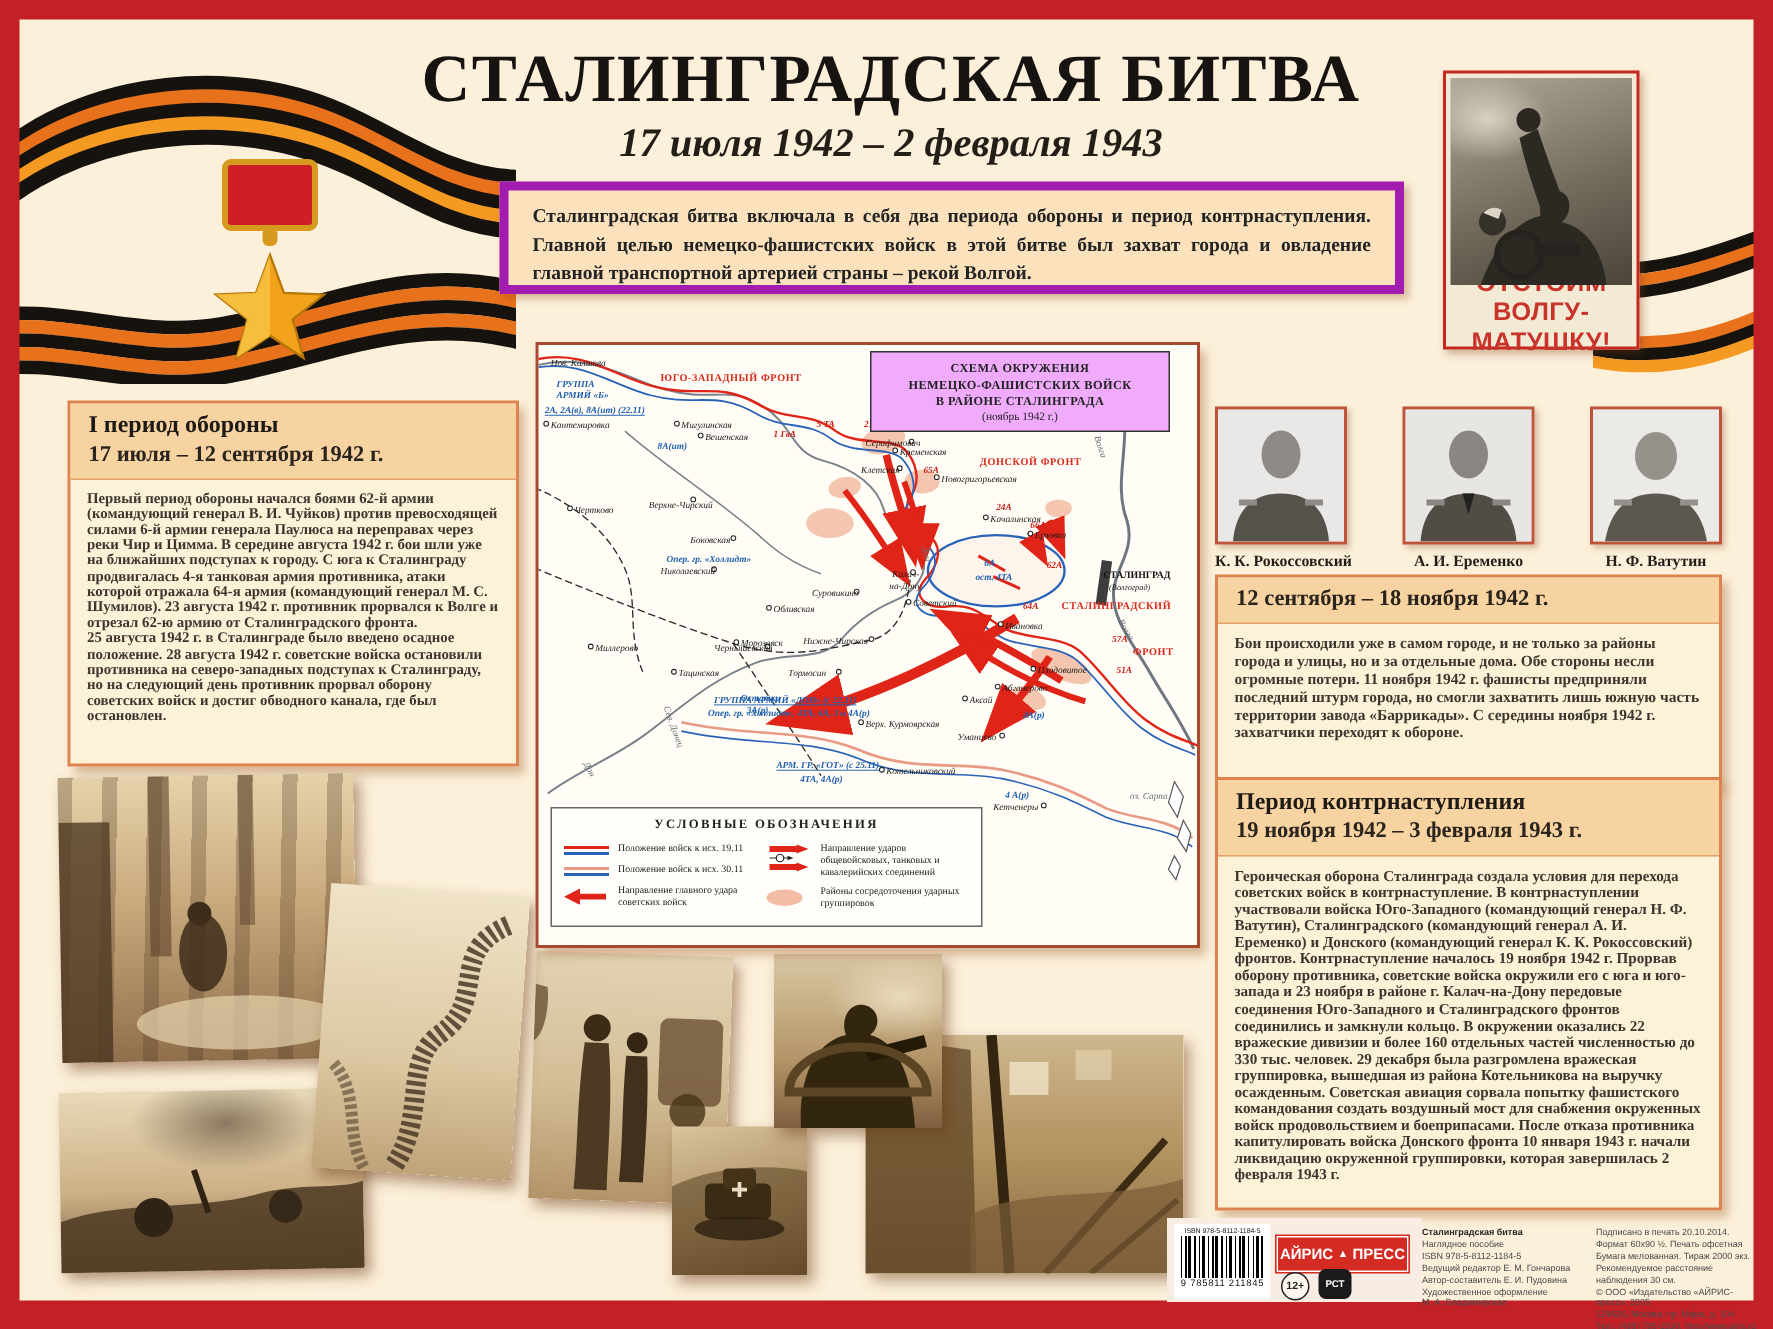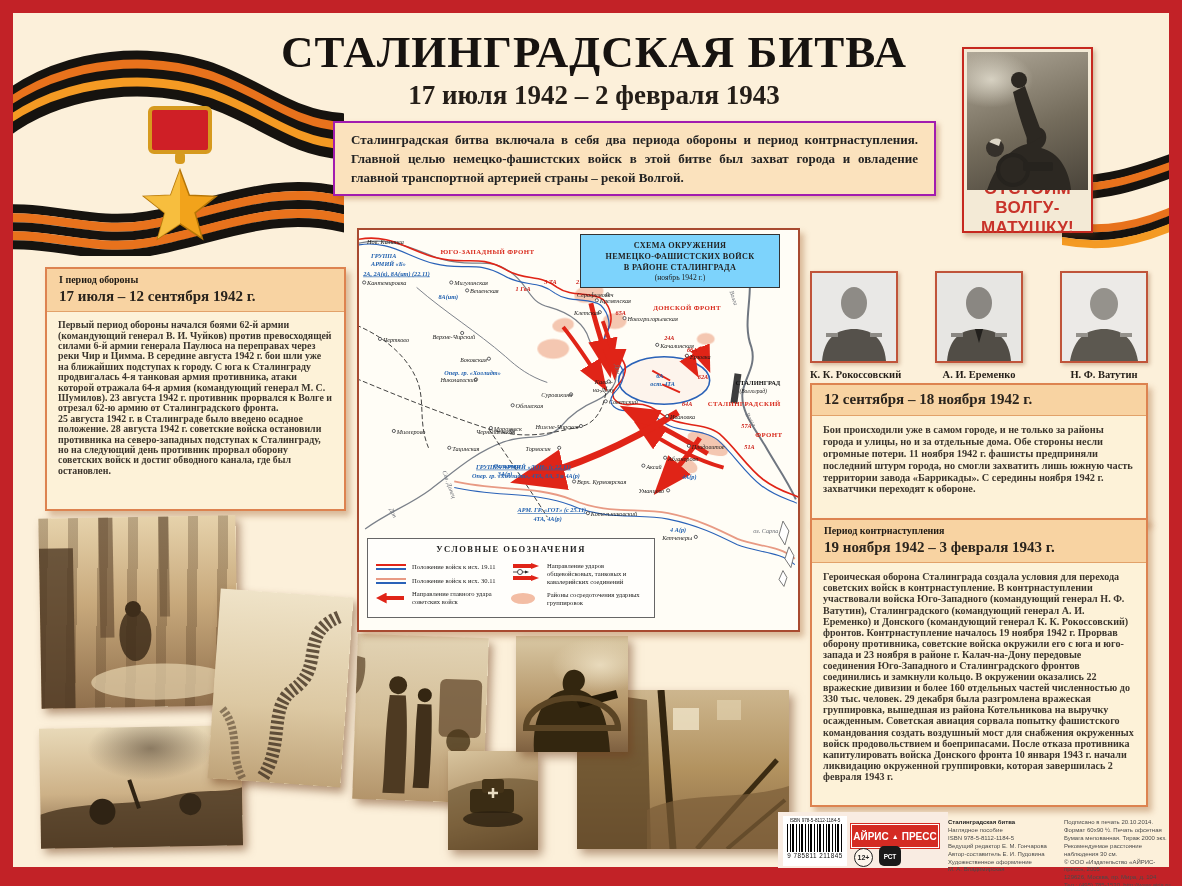--- a/index.html
+++ b/index.html
@@ -5,44 +5,44 @@
   html,body{margin:0;padding:0;background:#7d7d7d;}
   #page{position:relative;width:1182px;height:886px;margin:0 auto;background:#fcf0da;overflow:hidden;
         font-family:"Liberation Serif","DejaVu Serif",serif;}
   #frame{position:absolute;inset:0;border:13px solid #c22227;pointer-events:none;z-index:40;}
   #bottomband{position:absolute;left:0;right:0;bottom:0;height:19px;background:#c22227;z-index:41;}
 
   
   #title{position:absolute;left:248px;top:26px;width:692px;text-align:center;
          font-size:45px;font-weight:bold;color:#171310;letter-spacing:1px;z-index:5;}
   #subtitle{position:absolute;left:248px;top:80px;width:692px;text-align:center;
-         font-size:27px;font-weight:bold;color:#241e18;z-index:5;}
+         font-size:27px;font-weight:bold;font-style:italic;color:#241e18;z-index:5;}
   #intro{position:absolute;left:333px;top:121px;width:603px;height:75px;box-sizing:border-box;
-         background:#fbe2bd;border:2px solid #a21caf;box-shadow:3px 3px 5px rgba(150,80,30,.35);
+         background:#fbe2bd;border:6px solid #a21caf;box-shadow:3px 3px 5px rgba(150,80,30,.35);
          padding:8px 16px;font-size:13px;font-weight:bold;line-height:1.45;color:#232323;
          text-align:justify;z-index:4;}
 
   
   #ribbonTL{position:absolute;left:-8px;top:36px;z-index:3;}
   #ribbonTR{position:absolute;left:1062px;top:140px;z-index:2;}
   #posterTR{position:absolute;left:962px;top:47px;width:131px;height:186px;box-sizing:border-box;
             border:2px solid #c6281f;background:#f3ead6;padding:3px;z-index:6;
             box-shadow:2px 3px 5px rgba(120,60,20,.35);}
   #posterTR .pimg{position:relative;width:100%;height:138px;background:
         radial-gradient(60px 40px at 20% 20%,rgba(230,225,210,.8),rgba(0,0,0,0) 70%),
         linear-gradient(160deg,#b0a898 0%,#746c5c 55%,#4a443a 100%);overflow:hidden;}
   #posterTR .ptxt{height:36px;display:flex;flex-direction:column;justify-content:center;align-items:center;
         font-family:"Liberation Sans","DejaVu Sans",sans-serif;font-weight:bold;color:#c8332a;
         font-size:17px;line-height:1.15;letter-spacing:.3px;text-align:center;}
 
   
   .secbox{position:absolute;box-sizing:border-box;background:#fdf2d8;border:2px solid #dd8350;
           box-shadow:4px 5px 6px rgba(150,80,30,.35);overflow:hidden;}
   .sechead{background:#f8d3a2;border-bottom:1px solid #e2a269;padding:5px 12px 6px;}
-  .sechead .st{font-size:10px;font-weight:bold;color:#1e1a15;line-height:1.25;}
+  .sechead .st{font-size:16px;font-weight:bold;color:#1e1a15;line-height:1.25;}
   .sechead .sd{font-size:15px;font-weight:bold;color:#2a241d;line-height:1.25;}
   .secbody{padding:8px 11px;color:#3c362e;font-weight:bold;text-align:left;}
   #box1{left:45px;top:267px;width:301px;height:244px;}
   #box1 .secbody{font-size:9.9px;line-height:1.05;}
   #box1 p{margin:0;}
   #box2{left:810px;top:383px;width:338px;height:140px;}
   #box2 .secbody{font-size:10.3px;line-height:1.16;}
   #box3{left:810px;top:518px;width:338px;height:289px;}
   #box3 .secbody{font-size:10.1px;line-height:1.1;}
 
@@ -50,21 +50,21 @@
   #generals{position:absolute;left:810px;top:271px;width:338px;display:flex;justify-content:space-between;z-index:4;}
   .gcard{width:88px;text-align:center;}
   .gframe{width:88px;height:92px;box-sizing:border-box;border:2px solid #c0543a;background:#e9e8e6;
           box-shadow:2px 2px 4px rgba(120,60,20,.3);}
   .gname{margin-top:6px;font-size:10.5px;font-weight:bold;color:#241e18;white-space:nowrap;}
 
   
   #mapbox{position:absolute;left:357px;top:228px;width:443px;height:404px;background:#fffdf6;
           border:2px solid #a84a30;box-sizing:border-box;box-shadow:4px 5px 6px rgba(150,80,30,.35);z-index:5;}
   #mapsvg{position:absolute;inset:0;width:100%;height:100%;}
-  #maptitle{position:absolute;right:18px;top:4px;width:190px;background:#7dd3fc;border:1px solid #333;
+  #maptitle{position:absolute;right:18px;top:4px;width:190px;background:#f0abfc;border:1px solid #333;
             text-align:center;padding:5px 4px 4px;color:#222;}
   #maptitle div{line-height:1.35;}
   .mt{font-size:8.2px;font-weight:bold;letter-spacing:.3px;}
   .mts{font-size:7.6px;}
   #legend{position:absolute;left:8px;bottom:12px;width:288px;box-sizing:border-box;background:#fffefb;
           border:1px solid #666;padding:5px 8px 6px;}
   #legendtitle{text-align:center;font-size:8.5px;font-weight:bold;letter-spacing:1.5px;color:#222;margin-bottom:4px;}
   .lgrid{display:flex;}
   .lcol{flex:1;}
   .litem{display:flex;align-items:center;margin:4px 0;}

